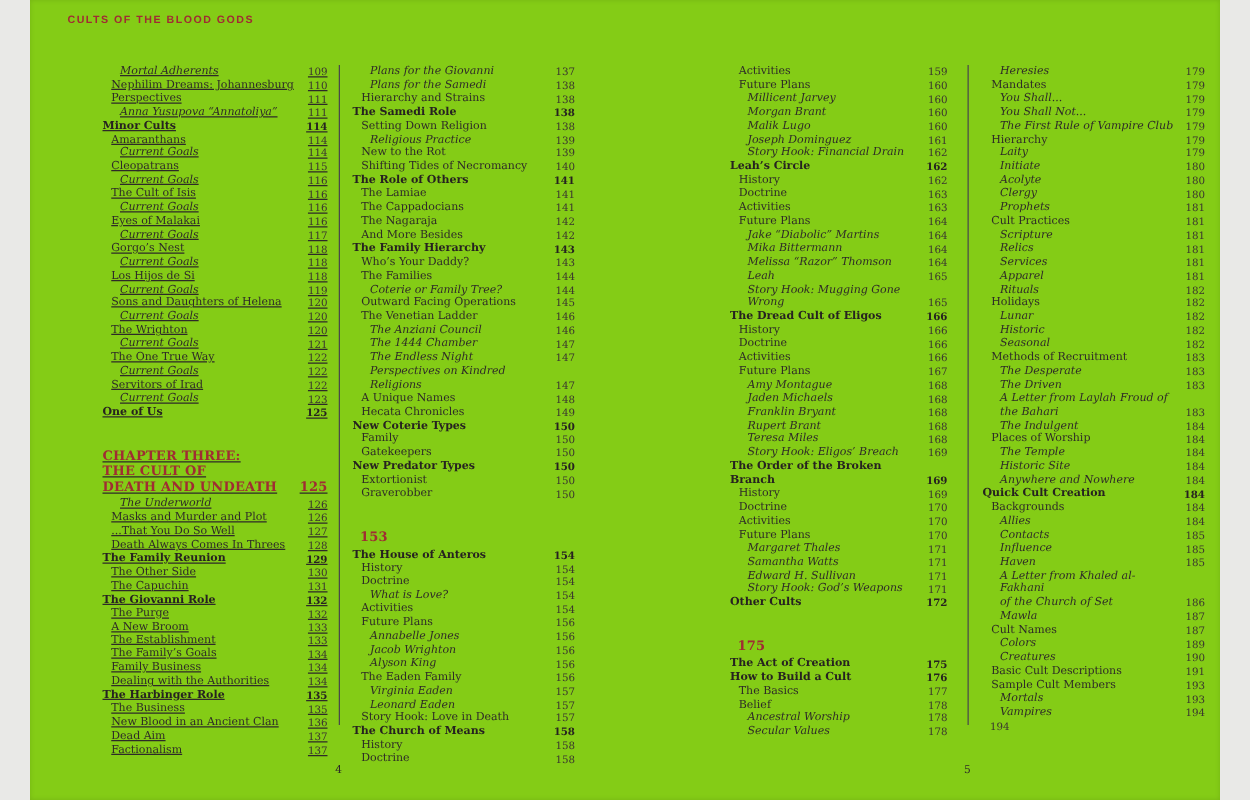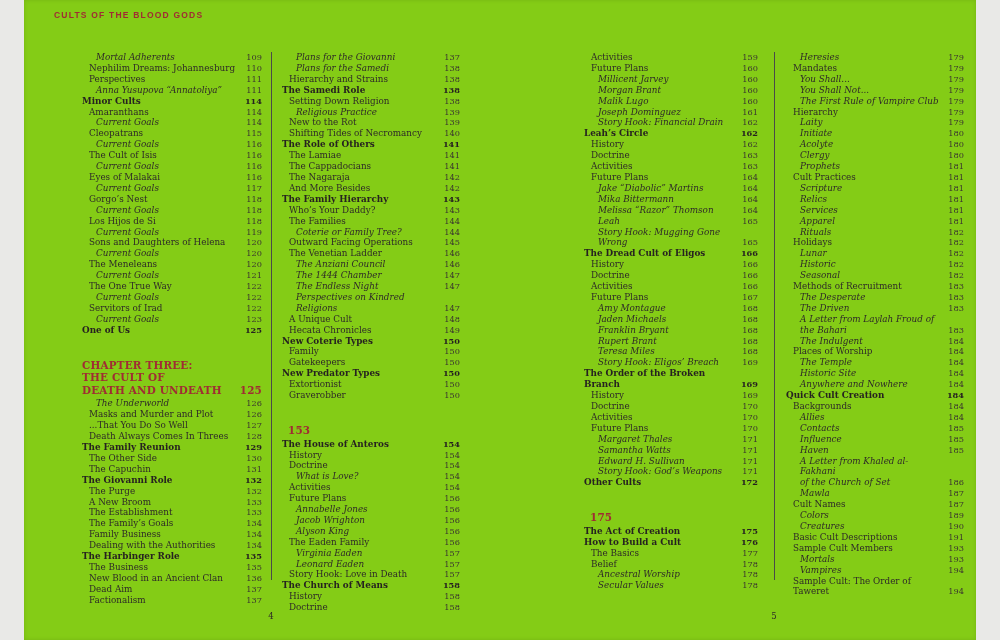--- a/index.html
+++ b/index.html
@@ -21,21 +21,21 @@
     font-family: "Liberation Sans", sans-serif;
     font-weight: bold;
     font-size: 8.5px;
     letter-spacing: 1.2px;
     color: #a02c33;
   }
   .toc-col {
     position: absolute;
     top: 52px;
   }
-  .col-0 { left: 58px;  width: 180px; }
+  .col-0 { left: 58px;  width: 180px; text-decoration: underline; }
   .col-1 { left: 258px; width: 178px; }
   .col-2 { left: 560px; width: 174px; }
   .col-3 { left: 762px; width: 178px; }
   .vdivider {
     position: absolute;
     top: 52px;
     width: 1px;
     height: 528px;
     background: #4a4a4a;
   }
@@ -158,21 +158,21 @@
       </div>
       <div class="row s-n">
         <span class="t">Sons and Daughters of Helena</span>
         <span class="p">120</span>
       </div>
       <div class="row s-i">
         <span class="t">Current Goals</span>
         <span class="p">120</span>
       </div>
       <div class="row s-n">
-        <span class="t">The Meneleans</span>
+        <span class="t">The Wrighton</span>
         <span class="p">120</span>
       </div>
       <div class="row s-i">
         <span class="t">Current Goals</span>
         <span class="p">121</span>
       </div>
       <div class="row s-n">
         <span class="t">The One True Way</span>
         <span class="p">122</span>
       </div>
@@ -363,21 +363,21 @@
       </div>
       <div class="row s-i">
         <span class="t">The Endless Night</span>
         <span class="p">147</span>
       </div>
       <div class="row s-i">
         <span class="t">Perspectives on Kindred Religions</span>
         <span class="p">147</span>
       </div>
       <div class="row s-n">
-        <span class="t">A Unique Cult</span>
+        <span class="t">A Unique Names</span>
         <span class="p">148</span>
       </div>
       <div class="row s-n">
         <span class="t">Hecata Chronicles</span>
         <span class="p">149</span>
       </div>
       <div class="row s-b">
         <span class="t">New Coterie Types</span>
         <span class="p">150</span>
       </div>
@@ -828,20 +828,19 @@
       </div>
       <div class="row s-i">
         <span class="t">Mortals</span>
         <span class="p">193</span>
       </div>
       <div class="row s-i">
         <span class="t">Vampires</span>
         <span class="p">194</span>
       </div>
       <div class="row s-n">
-        <span class="t">Sample Cult: The Order of Taweret</span>
         <span class="p">194</span>
       </div>
     </div>
 
   <div class="page-num page-num-left">4</div>
   <div class="page-num page-num-right">5</div>
 </div>
 
 </body></html>

